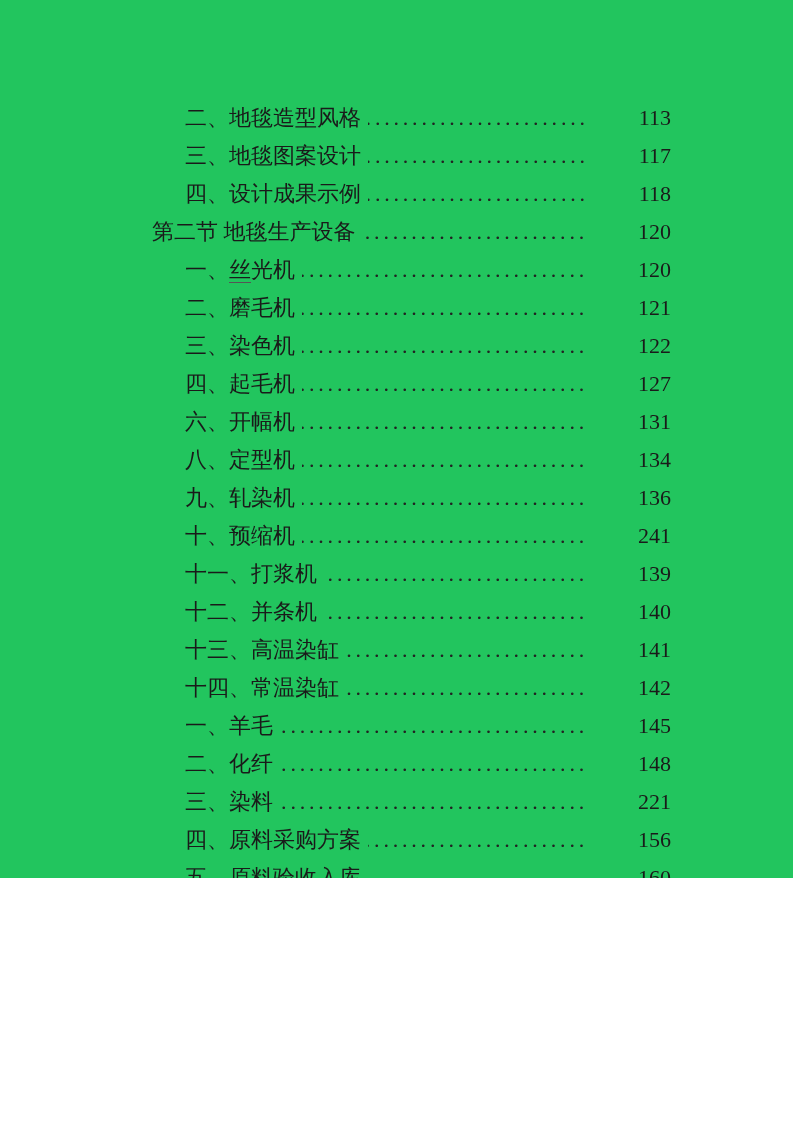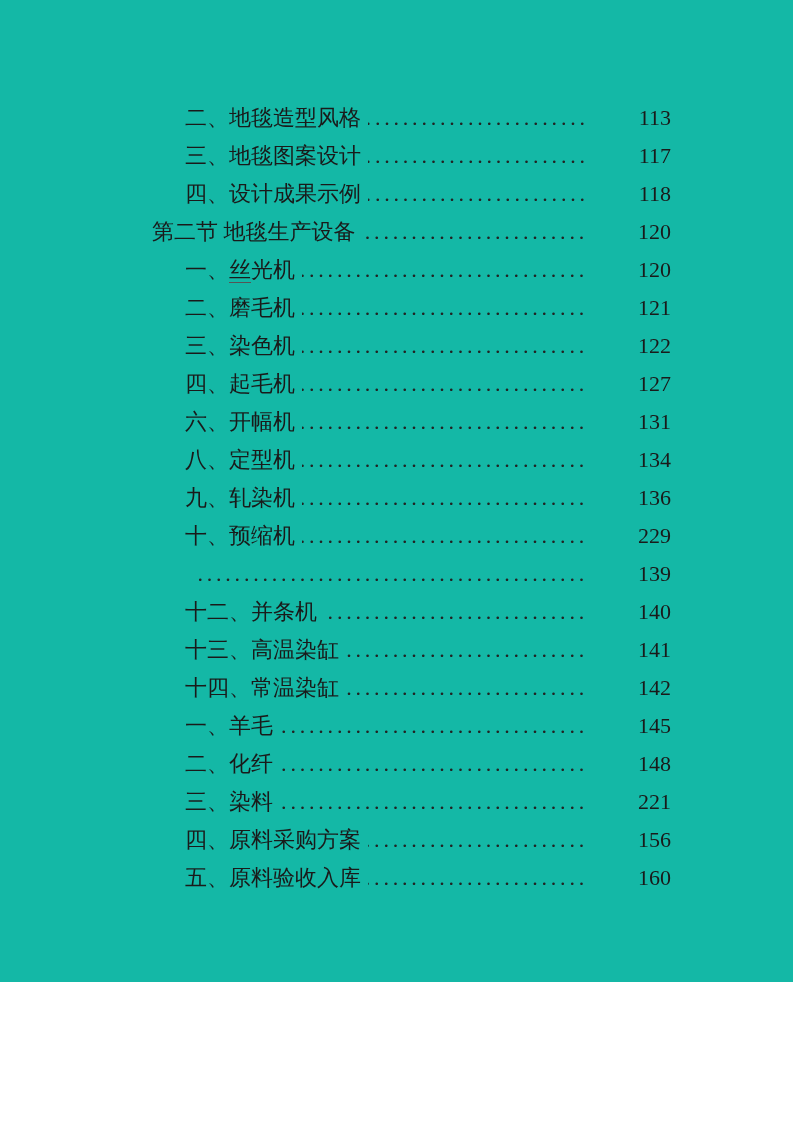--- a/index.html
+++ b/index.html
@@ -3,22 +3,22 @@
 <meta charset="utf-8">
 <style>
   html, body {
     margin: 0;
     padding: 0;
     background: #ffffff;
   }
   .page {
     position: relative;
     width: 793px;
-    height: 982px;
-    background: #14b8a6;
+    height: 878px;
+    background: #22c55e;
     overflow: hidden;
     font-family: "Liberation Serif", "DejaVu Serif", serif;
     color: #1a1a1a;
     text-decoration: underline;
   }
   .toc {
     position: absolute;
     left: 152px;
     right: 122px;
     top: 99px;
@@ -126,23 +126,24 @@
         <span class="toc-page">134</span>
       </div>
       <div class="toc-row item">
         <span class="toc-label">九、轧染机</span>
         <span class="leader"></span>
         <span class="toc-page">136</span>
       </div>
       <div class="toc-row item">
         <span class="toc-label">十、预缩机</span>
         <span class="leader"></span>
-        <span class="toc-page">229</span>
+        <span class="toc-page">241</span>
       </div>
       <div class="toc-row item">
+        <span class="toc-label">十一、打浆机</span>
         <span class="leader"></span>
         <span class="toc-page">139</span>
       </div>
       <div class="toc-row item">
         <span class="toc-label">十二、并条机</span>
         <span class="leader"></span>
         <span class="toc-page">140</span>
       </div>
       <div class="toc-row item">
         <span class="toc-label">十三、高温染缸</span>

